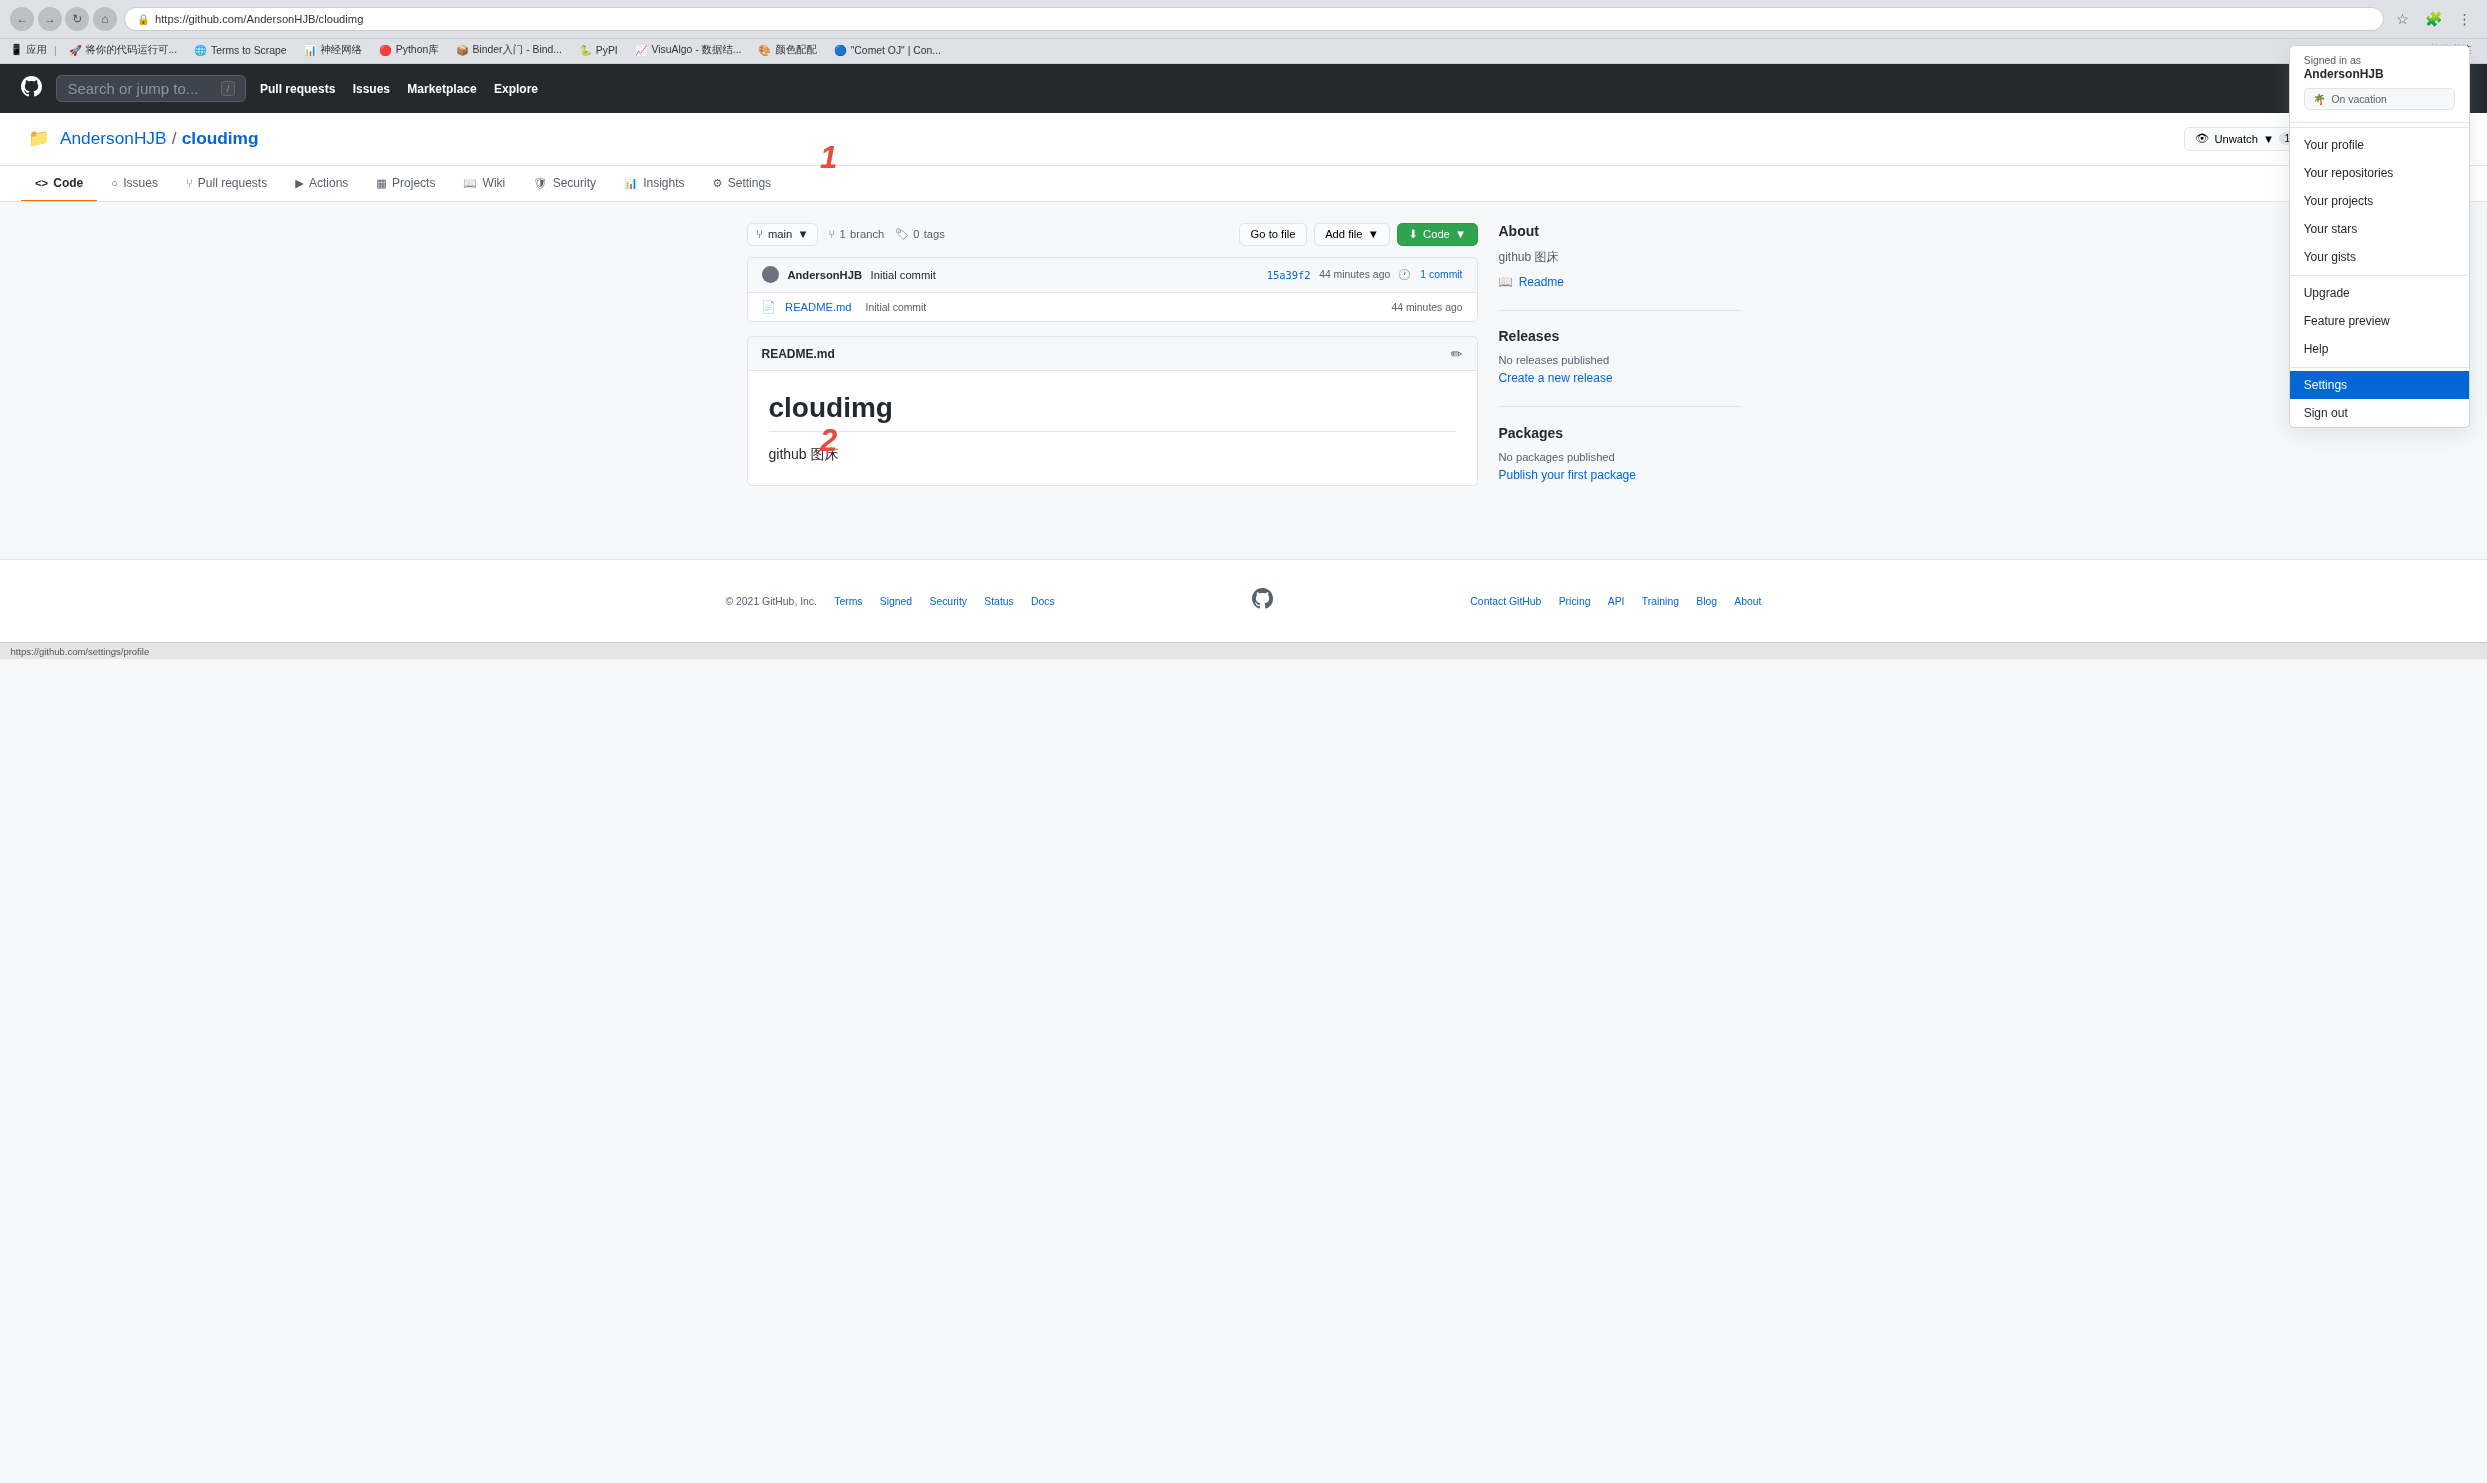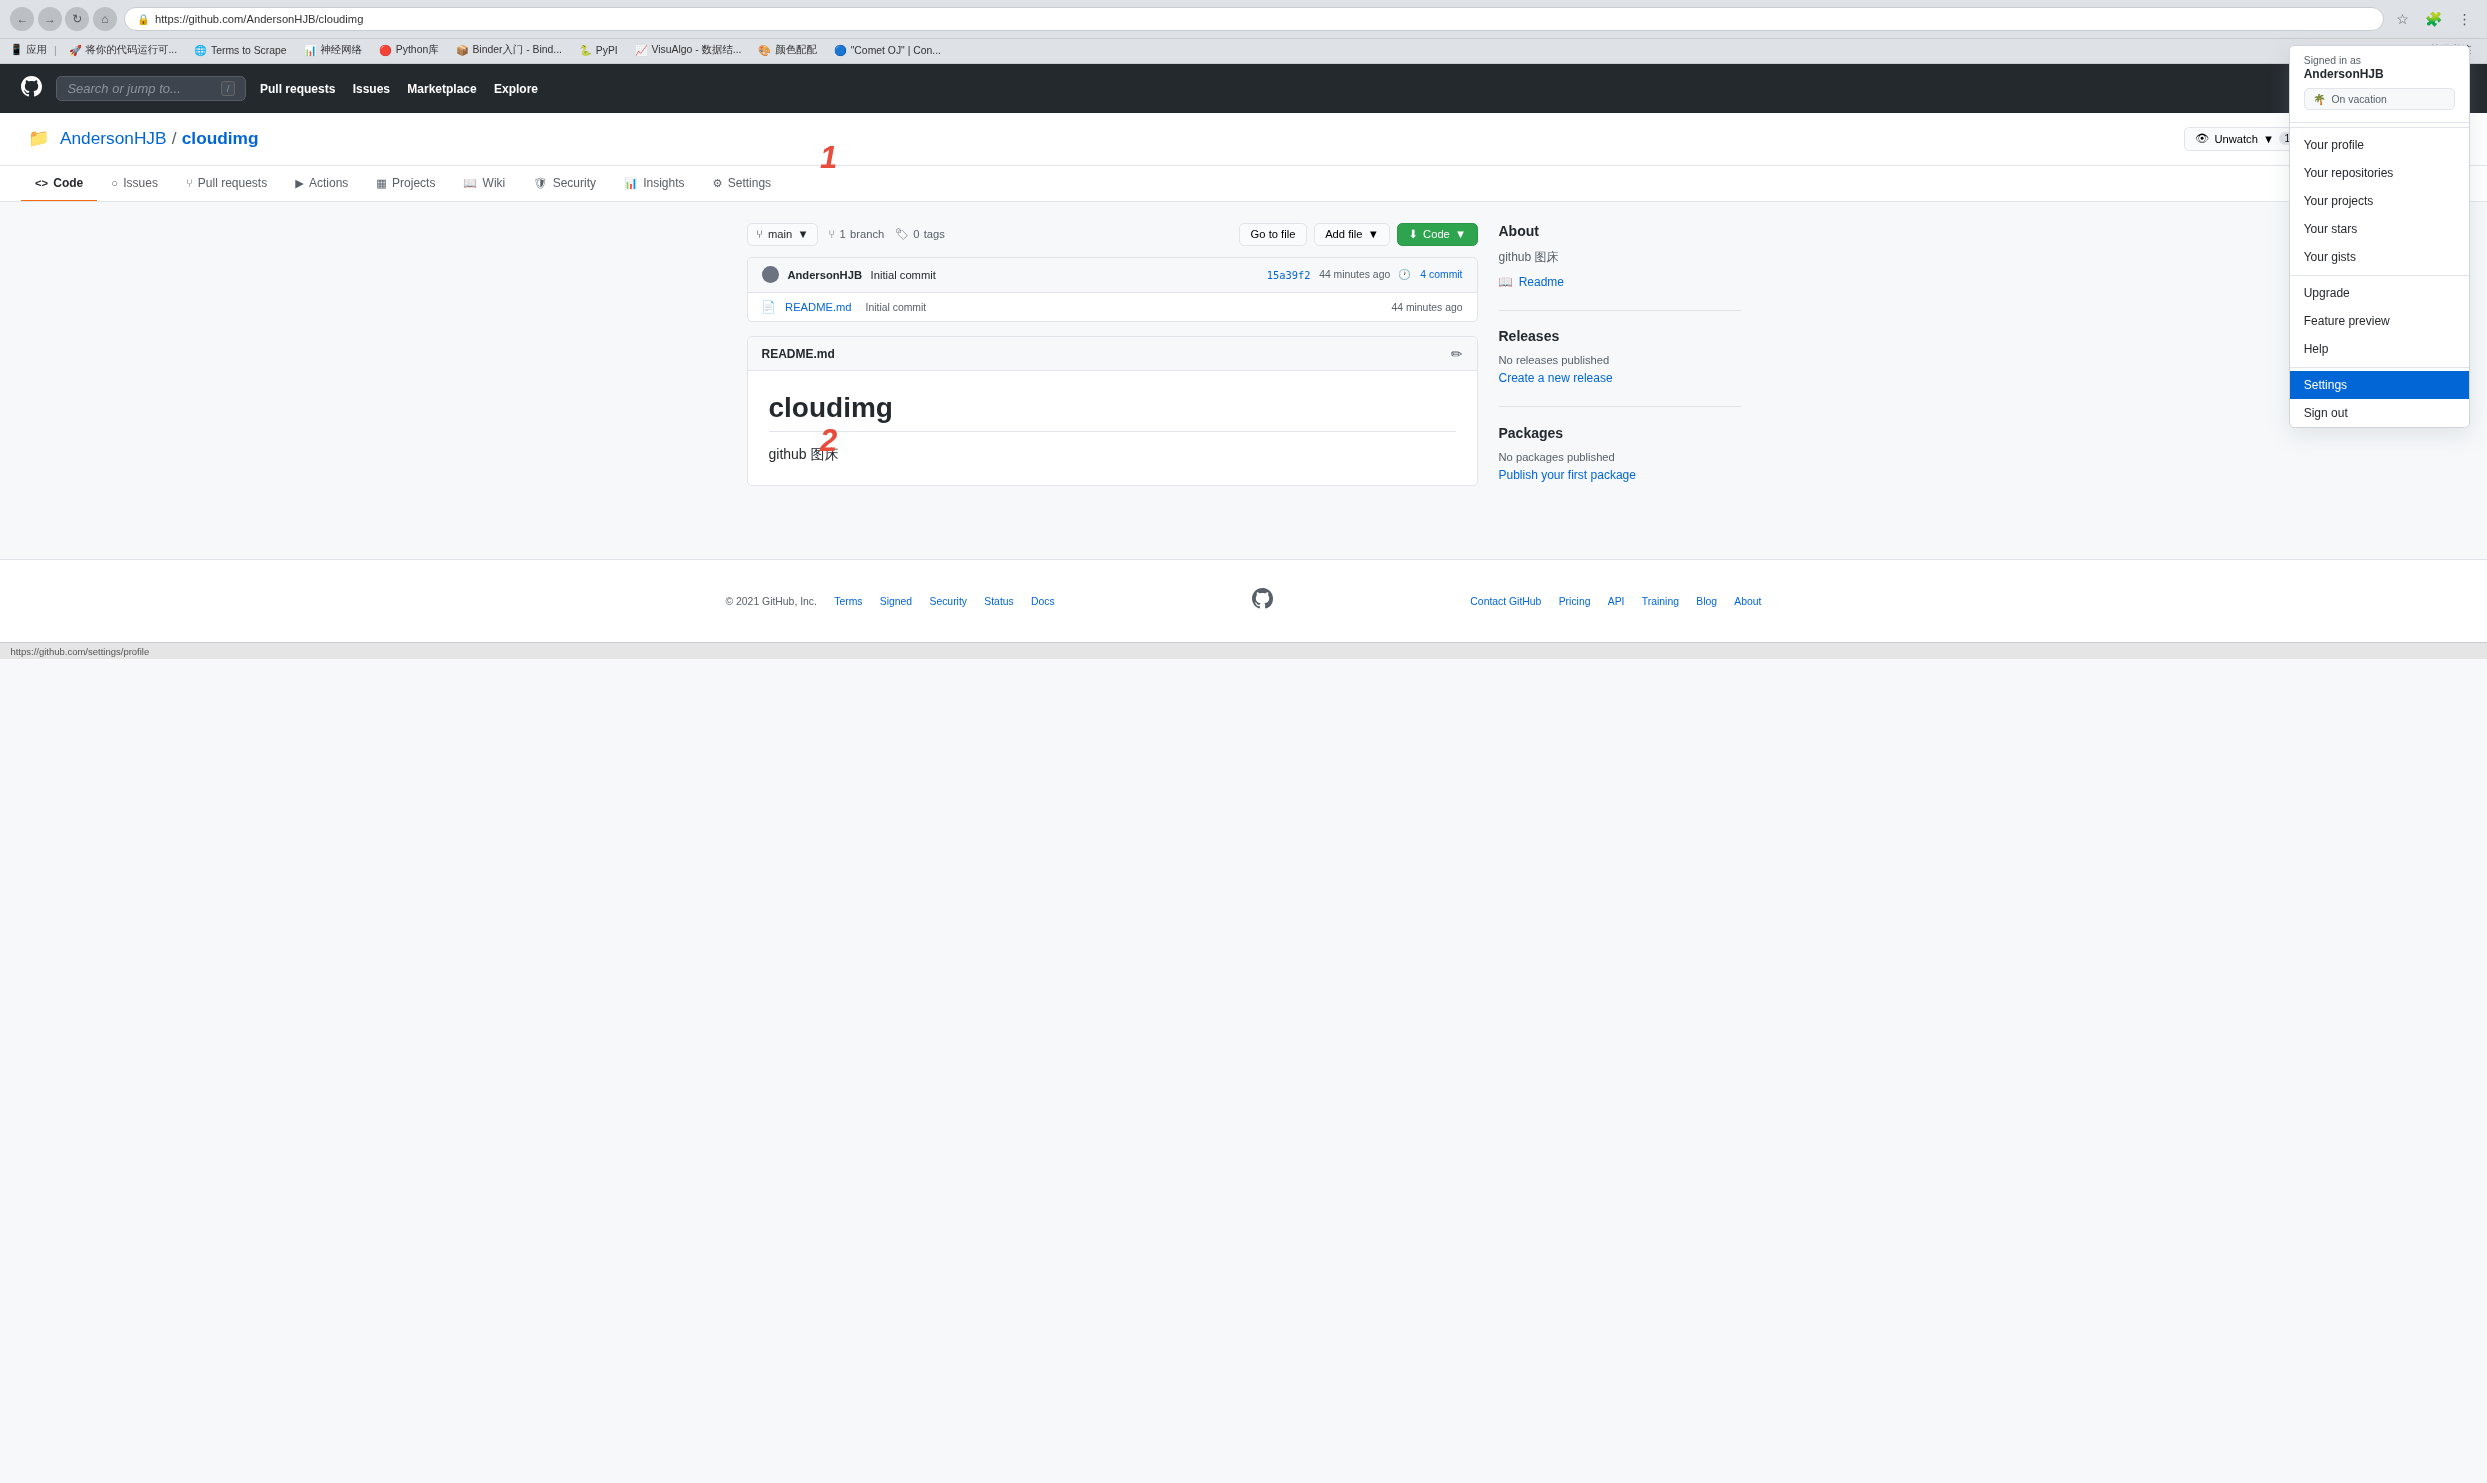--- a/index.html
+++ b/index.html
@@ -151,21 +151,21 @@
   <span style="margin-left:auto;" class="bookmark-item">📁 <span>其他书签</span></span>
 </div>
 
 <header class="gh-header">
   <span class="gh-logo">
     <svg width="21" height="21" viewBox="0 0 16 16" fill="white">
         <path fill-rule="evenodd" d="M8 0C3.58 0 0 3.58 0 8c0 3.54 2.29 6.53 5.47 7.59.4.07.55-.17.55-.38 0-.19-.01-.82-.01-1.49-2.01.37-2.53-.49-2.69-.94-.09-.23-.48-.94-.82-1.13-.28-.15-.68-.52-.01-.53.63-.01 1.08.58 1.23.82.72 1.21 1.87.87 2.33.66.07-.52.28-.87.51-1.07-1.78-.2-3.64-.89-3.64-3.95 0-.87.31-1.59.82-2.15-.08-.2-.36-1.02.08-2.12 0 0 .67-.21 2.2.82.64-.18 1.32-.27 2-.27.68 0 1.36.09 2 .27 1.53-1.04 2.2-.82 2.2-.82.44 1.1.16 1.92.08 2.12.51.56.82 1.27.82 2.15 0 3.07-1.87 3.75-3.65 3.95.29.25.54.73.54 1.48 0 1.07-.01 1.93-.01 2.2 0 .21.15.46.55.38A8.013 8.013 0 0016 8c0-4.42-3.58-8-8-8z"></path>
       </svg>
   </span>
   <div class="gh-search">
-    <span style="color:#8b949e; font-size:13px;font-style:italic;">Search or jump to...</span>
+    <span style="color:#8b949e; font-size:15px;">Search or jump to...</span>
     <span class="gh-search-kbd">/</span>
   </div>
   <nav class="gh-nav">
     <a class="gh-nav-item">Pull requests</a>
     <a class="gh-nav-item">Issues</a>
     <a class="gh-nav-item">Marketplace</a>
     <a class="gh-nav-item">Explore</a>
   </nav>
   <div class="gh-header-right">
     <span class="gh-header-icon">🔔</span>
@@ -280,21 +280,21 @@
     <div class="file-table">
       <div class="file-table-header">
         <div class="commit-avatar" style="background:#6b7280; width:17.3px; height:17.3px; border-radius:50%;"></div>
         <span class="commit-author">AndersonHJB</span>
         <span class="commit-message">Initial commit</span>
         <div class="commit-meta">
           <span class="commit-hash">15a39f2</span>
           <span>44 minutes ago</span>
           <span>🕐</span>
           <span style="color:#0366d6;">
-            <span>4 commit</span>
+            <span>1 commit</span>
           </span>
         </div>
       </div>
       <div class="file-row">
         <span class="file-icon">📄</span>
         <span class="file-name">README.md</span>
         <span class="file-commit-msg">Initial commit</span>
         <span class="file-time">44 minutes ago</span>
       </div>
     </div>

